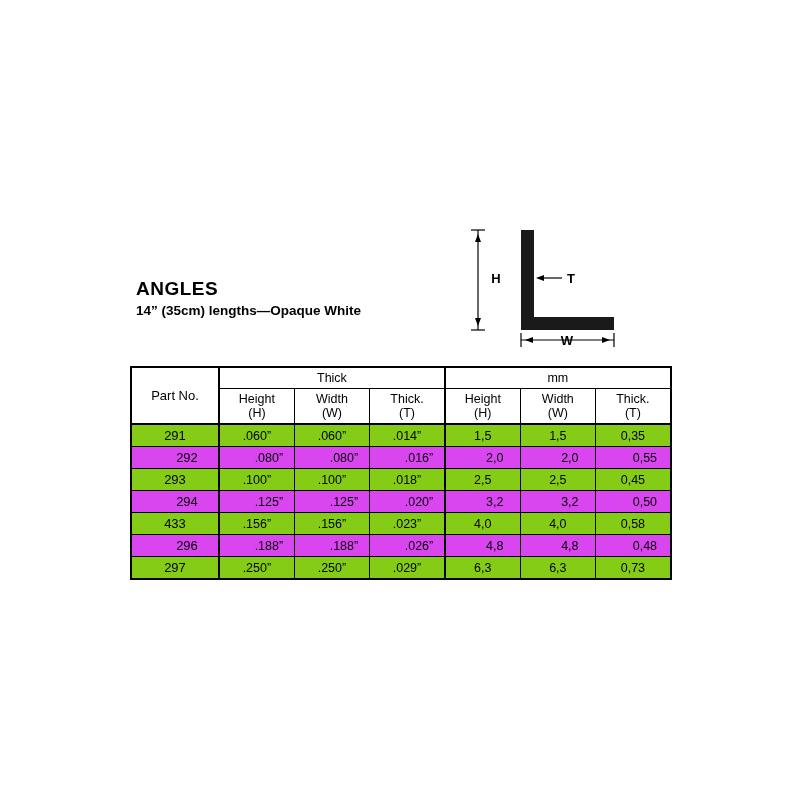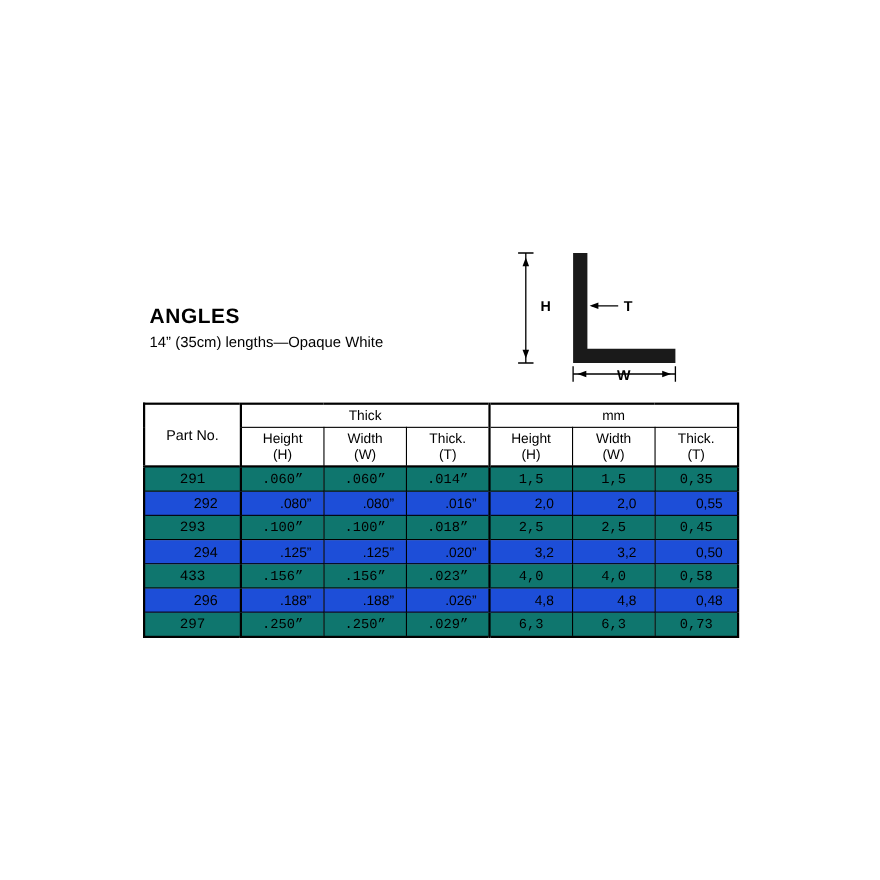--- a/index.html
+++ b/index.html
@@ -32,21 +32,21 @@
   }
   .title-main {
     font-size: 19px;
     font-weight: bold;
     letter-spacing: 0.5px;
     line-height: 1.15;
     margin: 0 0 3px 0;
   }
   .title-sub {
     font-size: 13.5px;
-    font-weight: normal;
+    font-weight: bold;
     line-height: 1.2;
     margin: 0;
   }
 
   
   .diagram {
     position: absolute;
     left: 466px;
     top: 222px;
     width: 170px;
@@ -105,25 +105,24 @@
     font-weight: bold;
     font-size: 13px;
     height: 21px;
   }
   td.val {
     font-size: 12.5px;
     height: 21px;
     margin-top: 44px;
   }
   tr.shaded td {
-    background: #0f766e;
-    font-family: Liberation Mono, monospace;
+    background: #84cc16;
   }
   tr.plain td {
-    background: #1d4ed8;
+    background: #d946ef;
     padding-left: 24px;
   }
   
   .grp-div-l { border-left: 2px solid #000000 !important; }
   .grp-div-r { border-right: 2px solid #000000 !important; }
   .row-div-top { border-top: 2px solid #000000 !important; }
 </style>
 </head>
 <body>
 

